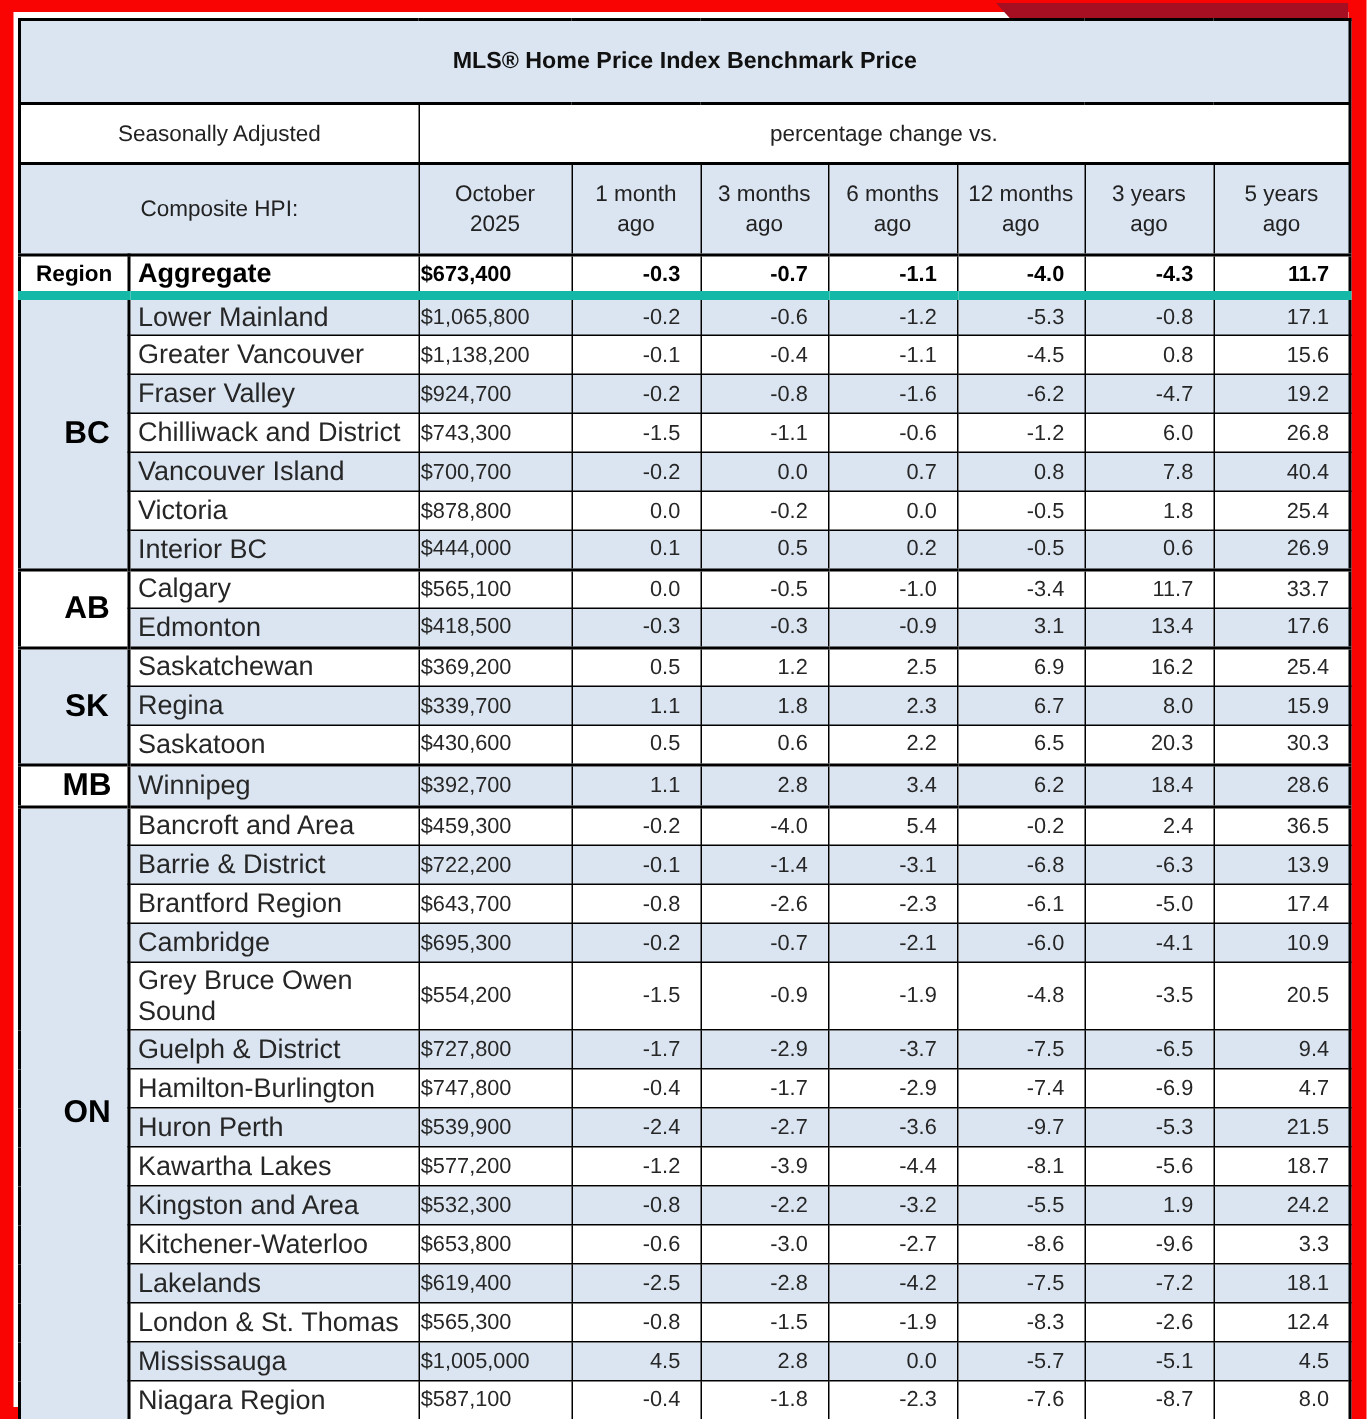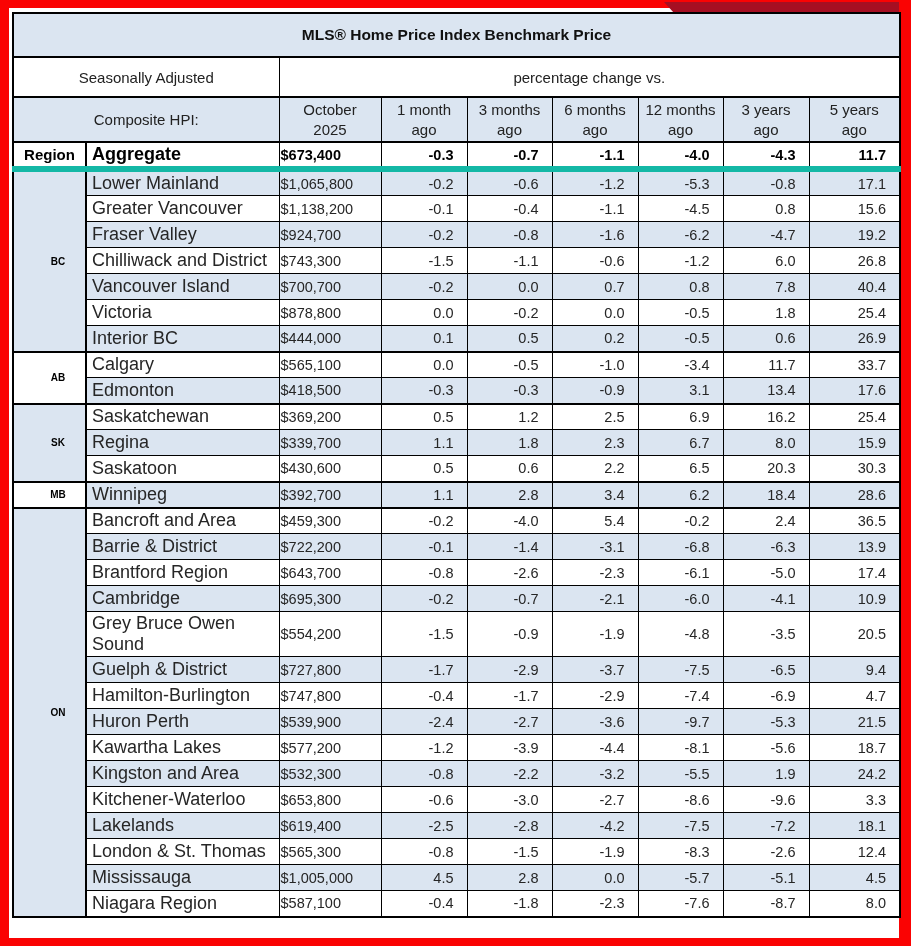--- a/index.html
+++ b/index.html
@@ -26,53 +26,53 @@
     table-layout:fixed;
     background:#fff;
     border:2px solid #000;
     color:#262626;
   }
   .hpi th,.hpi td{
     border:1px solid #000;
     overflow:hidden;
     white-space:normal;
   }
-  .title-row{height:44px;padding-left:12px;}
+  .title-row{height:56px;padding-left:12px;}
   .title-row th{
     background:#dbe5f1;
     font-size:15.5px;font-weight:bold;color:#111;
     text-align:center;
     border-bottom:2px solid #000;
   }
   .subhead-row{height:40px;}
   .subhead-row th{
     background:#fff;font-weight:normal;font-size:15px;color:#222;
     text-align:center;border-bottom:2px solid #000;
   }
-  .colhead-row{height:45px;}
+  .colhead-row{height:61px;}
   .colhead-row th{
     background:#dbe5f1;font-weight:normal;font-size:15px;color:#222;
     text-align:center;line-height:1.3;padding:0 6px;
     border-bottom:2px solid #000;
   }
   tbody tr{height:26px;}
   tbody tr:nth-child(even){background:#dbe5f1;}
   td.name{text-align:left;padding-left:5px;font-size:18px;}
   td.price{font-size:14.5px;}
   td.num{text-align:right;padding-right:13px;font-size:14.5px;}
   .aggregate-row td{
     border-top:2px solid #000;border-bottom:6px solid #14b8a6;
     font-weight:bold;color:#000;
   }
   td.region-head{
     text-align:center;font-weight:bold;font-size:15px;color:#000;
     border-right:2px solid #000;
   }
   td.region-cell{
-    text-align:center;font-weight:bold;font-size:10px;color:#000;
+    text-align:center;font-weight:bold;font-size:21px;color:#000;
     vertical-align:middle;
     border-right:2px solid #000;
     padding-left:18px;
   }
   td.region-cell.g-even{background:#dbe5f1;}
   td.region-cell.g-odd{background:#ffffff;}
   tr.group-start td{border-top:2px solid #000;}
 </style>
 </head>
 <body>

